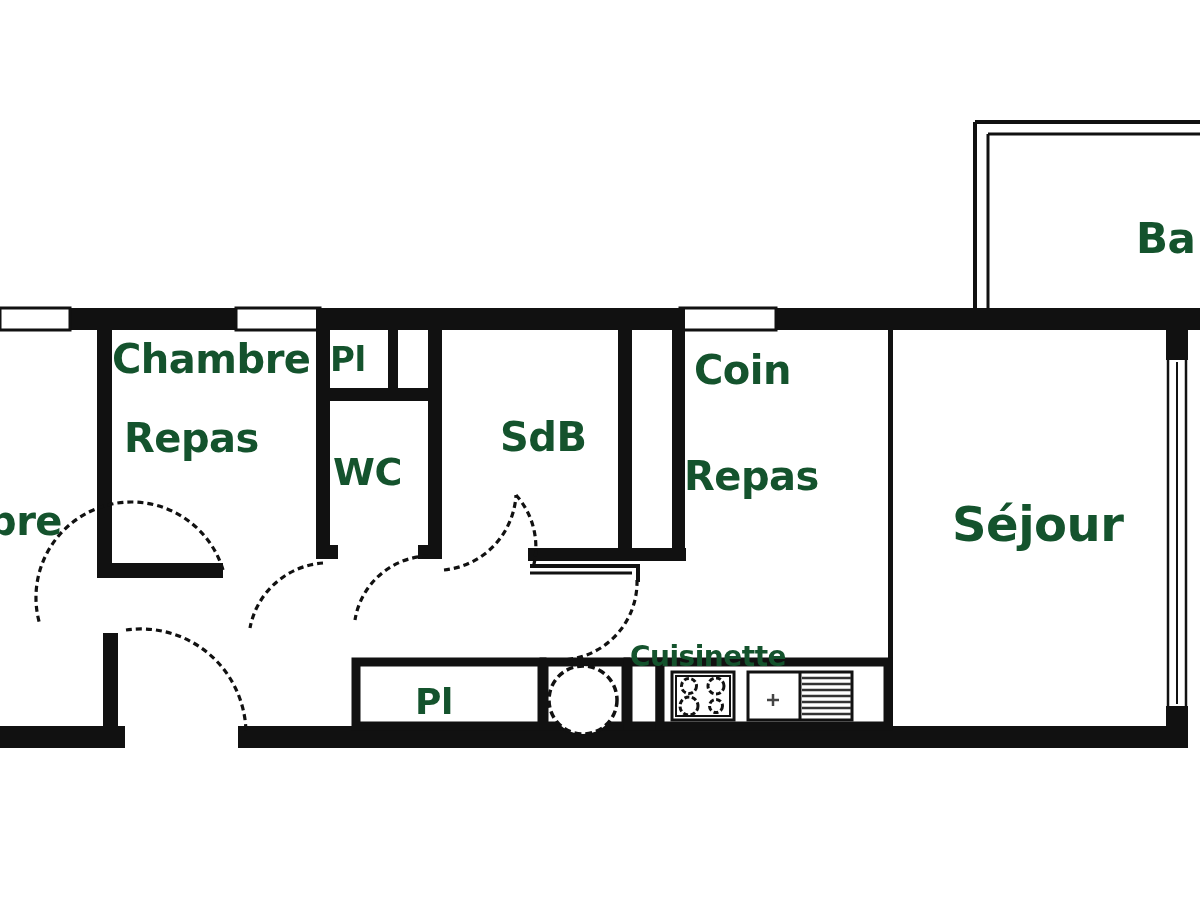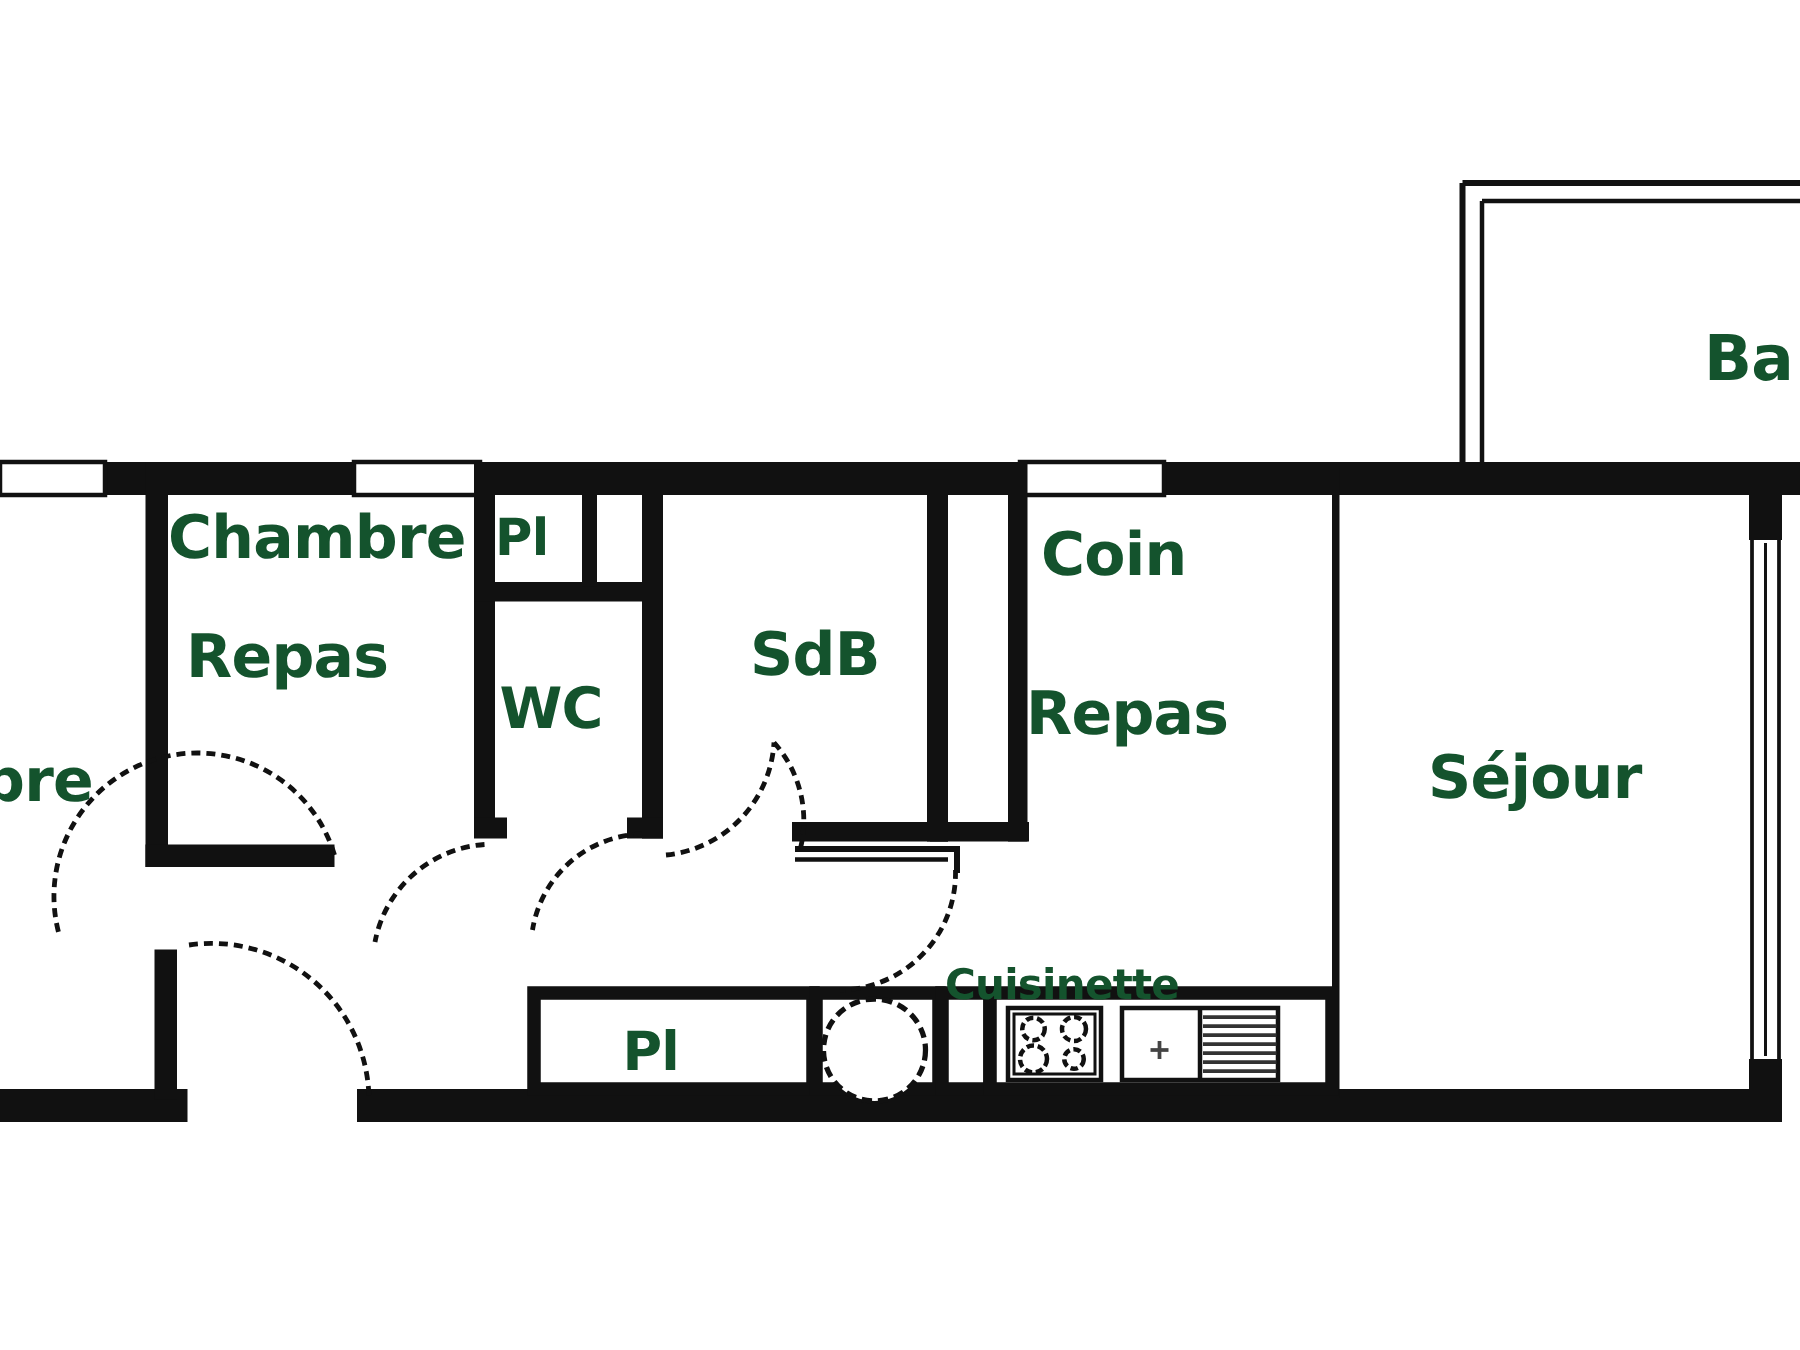--- a/index.html
+++ b/index.html
@@ -178,21 +178,21 @@
   <div class="label" style="left:330px; top:339px; font-size:34px;">Pl</div>
 
   <div class="label" style="left:333px; top:450px; font-size:38px;">WC</div>
 
   <div class="label" style="left:500px; top:414px; font-size:40px;">SdB</div>
 
   <div class="label" style="left:694px; top:347px; font-size:40px;text-align:right;">Coin</div>
 
   <div class="label" style="left:684px; top:438px; font-size:40px;margin-top:15px;">Repas</div>
 
-  <div class="label" style="left:952px; top:496px; font-size:40px;">Séjour</div>
+  <div class="label" style="left:952px; top:496px; font-size:48px;">Séjour</div>
 
   <div class="label" style="left:1136px; top:214px; font-size:42px;">Ba</div>
 
   <div class="label" style="left:630px; top:640px; font-size:28px;">Cuisinette</div>
 
   <div class="label" style="left:415px; top:681px; font-size:36px;">Pl</div>
 
 </div>
 
 </body></html>

